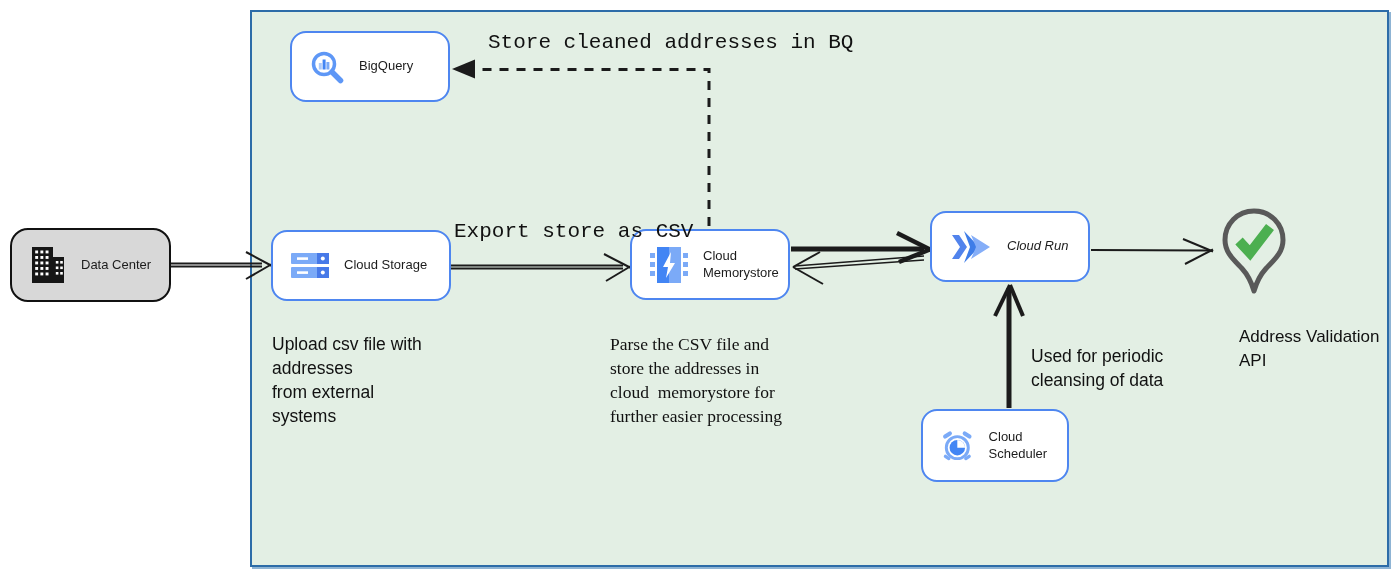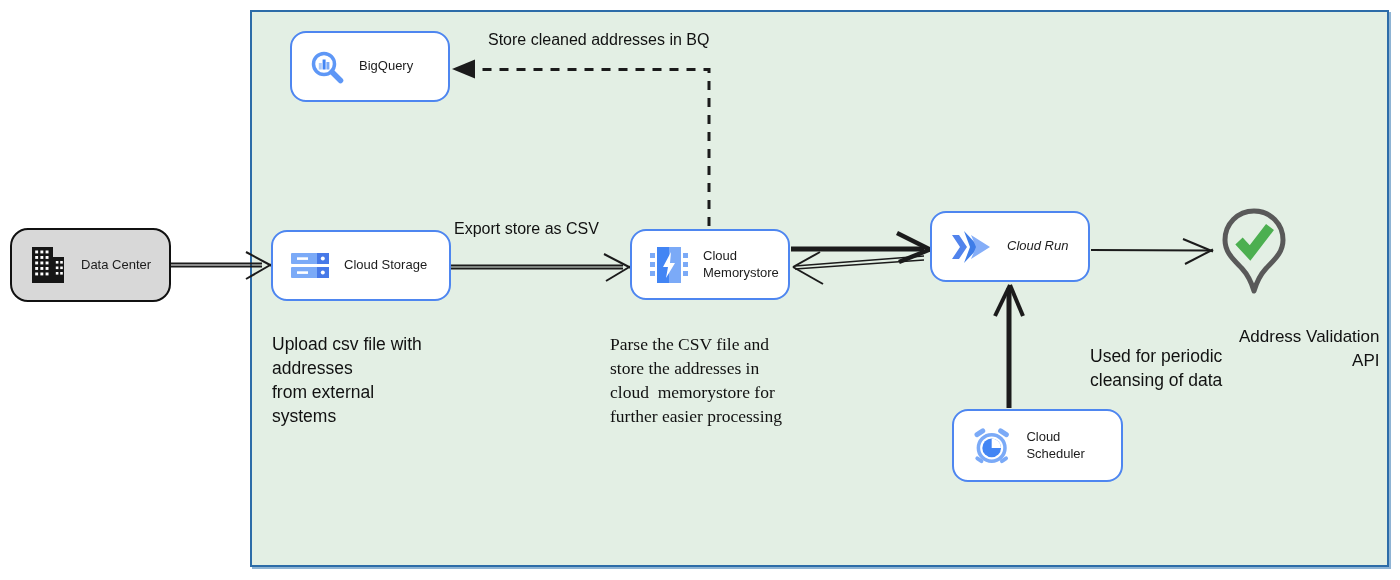--- a/index.html
+++ b/index.html
@@ -16,24 +16,24 @@
     position:absolute;display:flex;align-items:center;gap:15px;
     padding-left:18px;background:#ffffff;border:2px solid #4e86f0;
     border-radius:16px;box-sizing:border-box;
   }
   .node .label{
     font-size:13px;color:#1c1c1c;white-space:pre-wrap;line-height:1.3;
   }
   .node.gray{background:#d8d8d8;border:2.6px solid #111;border-radius:18px;}
   svg.overlay{position:absolute;left:0;top:0;pointer-events:none;}
   .ann{position:absolute;color:#111;white-space:pre-wrap;}
-  .ann.big{font-size:16px;}
+  .ann.big{font-size:21px;font-family:Liberation Mono, monospace;}
   .ann.body{font-size:17.5px;line-height:24px;}
   .pin-wrap{position:absolute;left:1218px;top:206px;}
-  .pin-label{position:absolute;left:1239px;top:325px;font-size:17px;line-height:23.5px;color:#111;white-space:pre-wrap;text-align:right;}
+  .pin-label{position:absolute;left:1239px;top:325px;font-size:17px;line-height:23.5px;color:#111;white-space:pre-wrap;}
 </style>
 </head>
 <body>
 
 <div class="canvas">
 
   <div class="boundary"></div>
 
   <svg class="overlay" width="1400" height="580" viewBox="0 0 1400 580">
     <g stroke="#1b1b1b" stroke-width="2" fill="none">
@@ -151,21 +151,21 @@
 
   <div class="node" style="left:930px;top:211px;width:160px;height:71px;font-style:italic;">
     <svg width="42" height="34" viewBox="0 0 42 34">
       <polygon points="2,5 9,5 17,17 9,29 2,29 10,17" fill="#5183ec"></polygon>
       <polygon points="14,1 29,17 14,33 20,17" fill="#3e7de8"></polygon>
       <polygon points="21,5 40,17 21,29 26,17" fill="#85aef8"></polygon>
     </svg>
     <span class="label">Cloud Run</span>
   </div>
 
-  <div class="node" style="left:952px;top:409px;width:171px;height:73px;">
+  <div class="node" style="left:921px;top:409px;width:148px;height:73px;">
     <svg width="40" height="40" viewBox="0 0 40 40">
       <rect x="2" y="4" width="12" height="5" rx="2.5" transform="rotate(-33 8 6.5)" fill="#7baaf7"></rect>
       <rect x="26" y="4" width="12" height="5" rx="2.5" transform="rotate(33 32 6.5)" fill="#7baaf7"></rect>
       <rect x="3" y="32" width="9" height="4" rx="2" transform="rotate(33 7.5 34)" fill="#7baaf7"></rect>
       <rect x="28" y="32" width="9" height="4" rx="2" transform="rotate(-33 32.5 34)" fill="#7baaf7"></rect>
       <circle cx="20" cy="22" r="13.5" fill="#ffffff" stroke="#7baaf7" stroke-width="3.6"></circle>
       <circle cx="20" cy="22" r="9.5" fill="#4285f4"></circle>
       <path d="M20,22 L20,12.5 A9.5,9.5 0 0 1 29.5,22 Z" fill="#ffffff"></path>
     </svg>
     <span class="label">Cloud Scheduler</span>
@@ -183,16 +183,16 @@
   <div class="ann big" style="left:488px;top:31px;">Store cleaned addresses in BQ</div>
   <div class="ann big" style="left:454px;top:220px;">Export store as CSV</div>
   <div class="ann body" style="left:272px;top:332px;">Upload csv file with
 addresses
 from external
 systems</div>
   <div class="ann body" style="left:610px;top:332px;font-family:Liberation Serif, serif;">Parse the CSV file and
 store the addresses in
 cloud  memorystore for
 further easier processing</div>
-  <div class="ann body" style="left:1090px;top:344px;">Used for periodic
+  <div class="ann body" style="left:1031px;top:344px;">Used for periodic
 cleansing of data</div>
 
 </div>
 
 </body></html>

